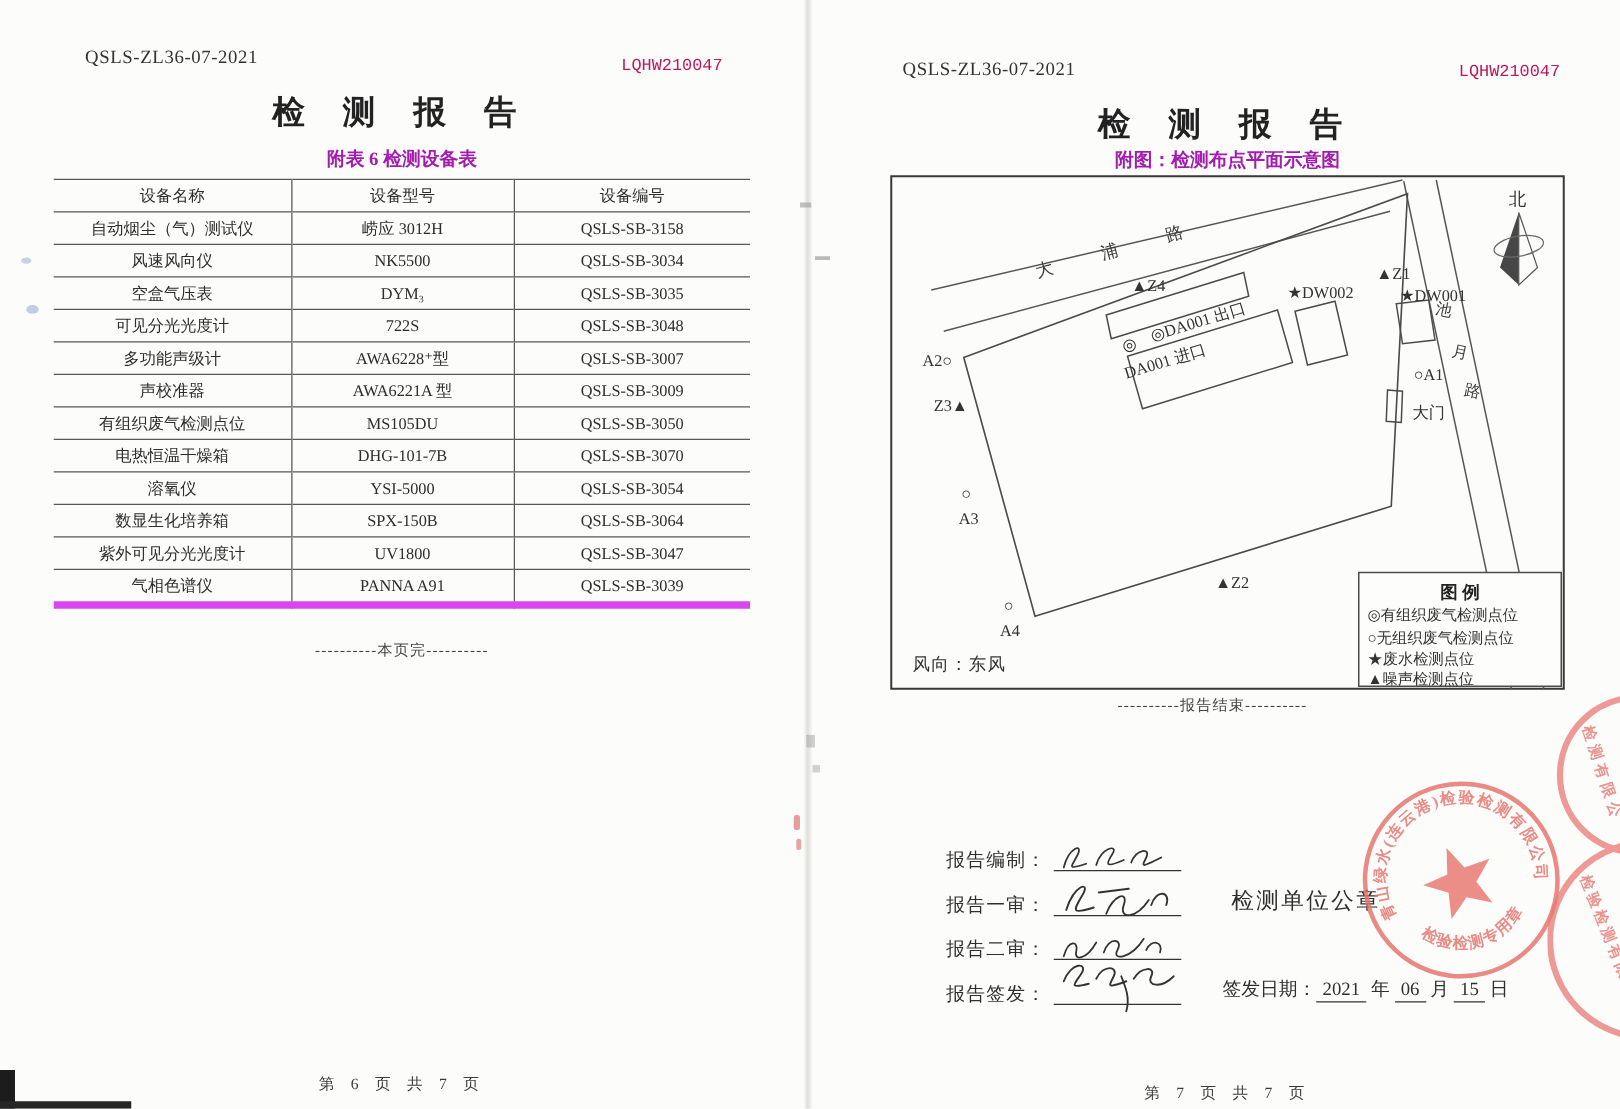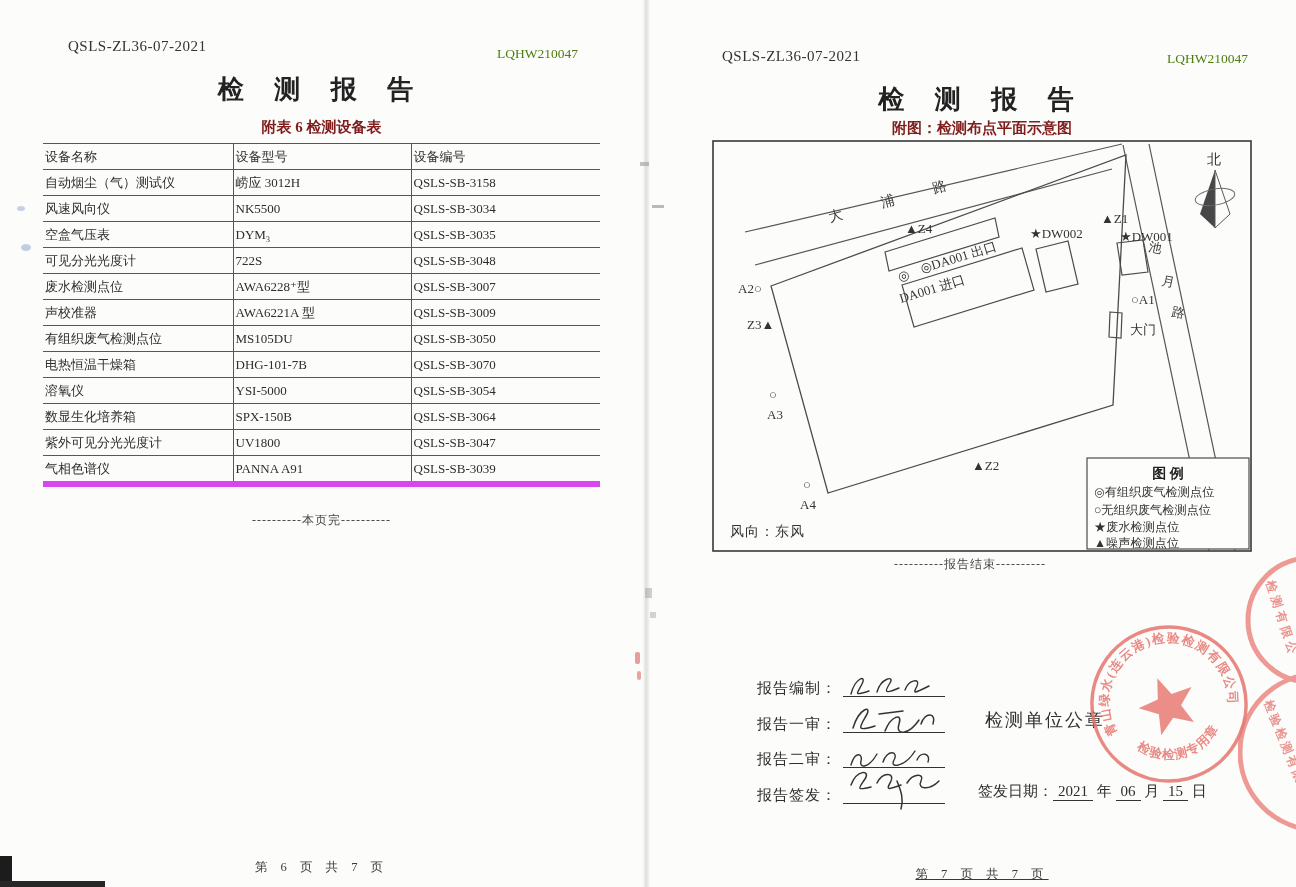--- a/index.html
+++ b/index.html
@@ -4,32 +4,32 @@
 <style>
   html,body{margin:0;padding:0;}
   body{
     width:1296px;height:887px;position:relative;overflow:hidden;
     background:#fcfcfb;
     font-family:"Liberation Serif","DejaVu Serif",serif;
     color:#2d2d2d;
   }
   .abs{position:absolute;}
   .doc-code{font-size:15px;letter-spacing:.5px;color:#333;}
-  .report-no{font-size:13.5px;color:#4d7c0f;}
+  .report-no{font-size:13.5px;color:#be185d;font-family:Liberation Mono, monospace;}
   .page-title{font-size:26px;font-weight:bold;letter-spacing:12px;text-align:center;color:#222;}
-  .caption{font-size:15px;font-weight:bold;text-align:center;color:#7f1d1d;}
+  .caption{font-size:15px;font-weight:bold;text-align:center;color:#a21caf;}
   .marker-line{font-size:12px;text-align:center;color:#444;letter-spacing:1px;}
   .footer{font-size:12.5px;text-align:center;letter-spacing:5px;color:#3a3a3a;margin-top:28px;}
 
   
   table.equip{border-collapse:collapse;table-layout:fixed;width:557px;font-size:13px;color:#2d2d2d;}
   table.equip tr{border-top:1px solid #575757;}
   table.equip tr.last{border-bottom:6px solid #d946ef;}
   table.equip td,table.equip th{
-    height:25px;text-align:left;vertical-align:middle;
+    height:25px;text-align:center;vertical-align:middle;
     font-weight:normal;padding:0 2px;overflow:hidden;white-space:nowrap;
   }
   table.equip .c1,table.equip .c2{border-right:1px solid #575757;}
 
   .sig-row{font-size:15px;letter-spacing:1px;color:#2f2f2f;white-space:nowrap;}
   .sig-line{display:inline-block;width:102px;height:20px;border-bottom:1.2px solid #333;
     position:relative;vertical-align:-4px;margin-left:6px;}
   .sig-line svg{position:absolute;left:0;bottom:-8px;overflow:visible;}
   .seal-caption{font-size:18px;letter-spacing:2px;color:#2f2f2f;}
   .date-row{font-size:15px;color:#2f2f2f;white-space:nowrap;}
@@ -77,21 +77,21 @@
           <td class="c1">空盒气压表</td>
           <td class="c2">DYM₃</td>
           <td>QSLS-SB-3035</td>
         </tr>
       <tr>
           <td class="c1">可见分光光度计</td>
           <td class="c2">722S</td>
           <td>QSLS-SB-3048</td>
         </tr>
       <tr>
-          <td class="c1">废水检测点位</td>
+          <td class="c1">多功能声级计</td>
           <td class="c2">AWA6228⁺型</td>
           <td>QSLS-SB-3007</td>
         </tr>
       <tr>
           <td class="c1">声校准器</td>
           <td class="c2">AWA6221A 型</td>
           <td>QSLS-SB-3009</td>
         </tr>
       <tr>
           <td class="c1">有组织废气检测点位</td>
@@ -214,21 +214,21 @@
           <path d="M8,20 C14,4 28,5 22,14 S12,26 28,22 M34,18 C40,6 52,8 48,16 S42,26 58,20 M64,18 C70,8 82,8 78,16 S86,26 96,16 M54,16 C58,26 61,34 58,44" fill="none" stroke="#333" stroke-width="1.5" stroke-linecap="round"></path>
         </svg></span>
   </div>
 
   <div class="abs seal-caption" style="left:337px;top:708px;">检测单位公章</div>
 
   <div class="abs date-row" style="left:330px;top:782px;">
     <span>签发日期：</span><span class="u">2021</span> <span>年</span> <span class="u">06</span> <span>月</span> <span class="u">15</span> <span>日</span>
   </div>
 
-  <div class="abs footer" style="left:64px;width:540px;top:838px;text-decoration:underline;">第 7 页 共 7 页</div>
+  <div class="abs footer" style="left:64px;width:540px;top:838px;">第 7 页 共 7 页</div>
 </div>
 
 <svg class="abs" style="left:1080px;top:612px;" width="180" height="186" viewBox="0 0 180 186">
   <defs>
     <path id="arcTop" d="M -55,22 A 60,60 0 1 1 55,22"></path>
     <path id="arcBottom" d="M -43,34 A 55,55 0 0 0 43,34"></path>
   </defs>
   <g transform="translate(89,92) rotate(-14)" opacity="0.82">
     <circle cx="0" cy="0" r="77" fill="none" stroke="#e5716a" stroke-width="3.6"></circle>
     <polygon transform="translate(-1,2) rotate(-8)" points="0,-30 7.41,-10.19 28.53,-9.27 11.98,3.89 17.63,24.27 0,12.6 -17.63,24.27 -11.98,3.89 -28.53,-9.27 -7.41,-10.19" fill="#e8766e"></polygon>

